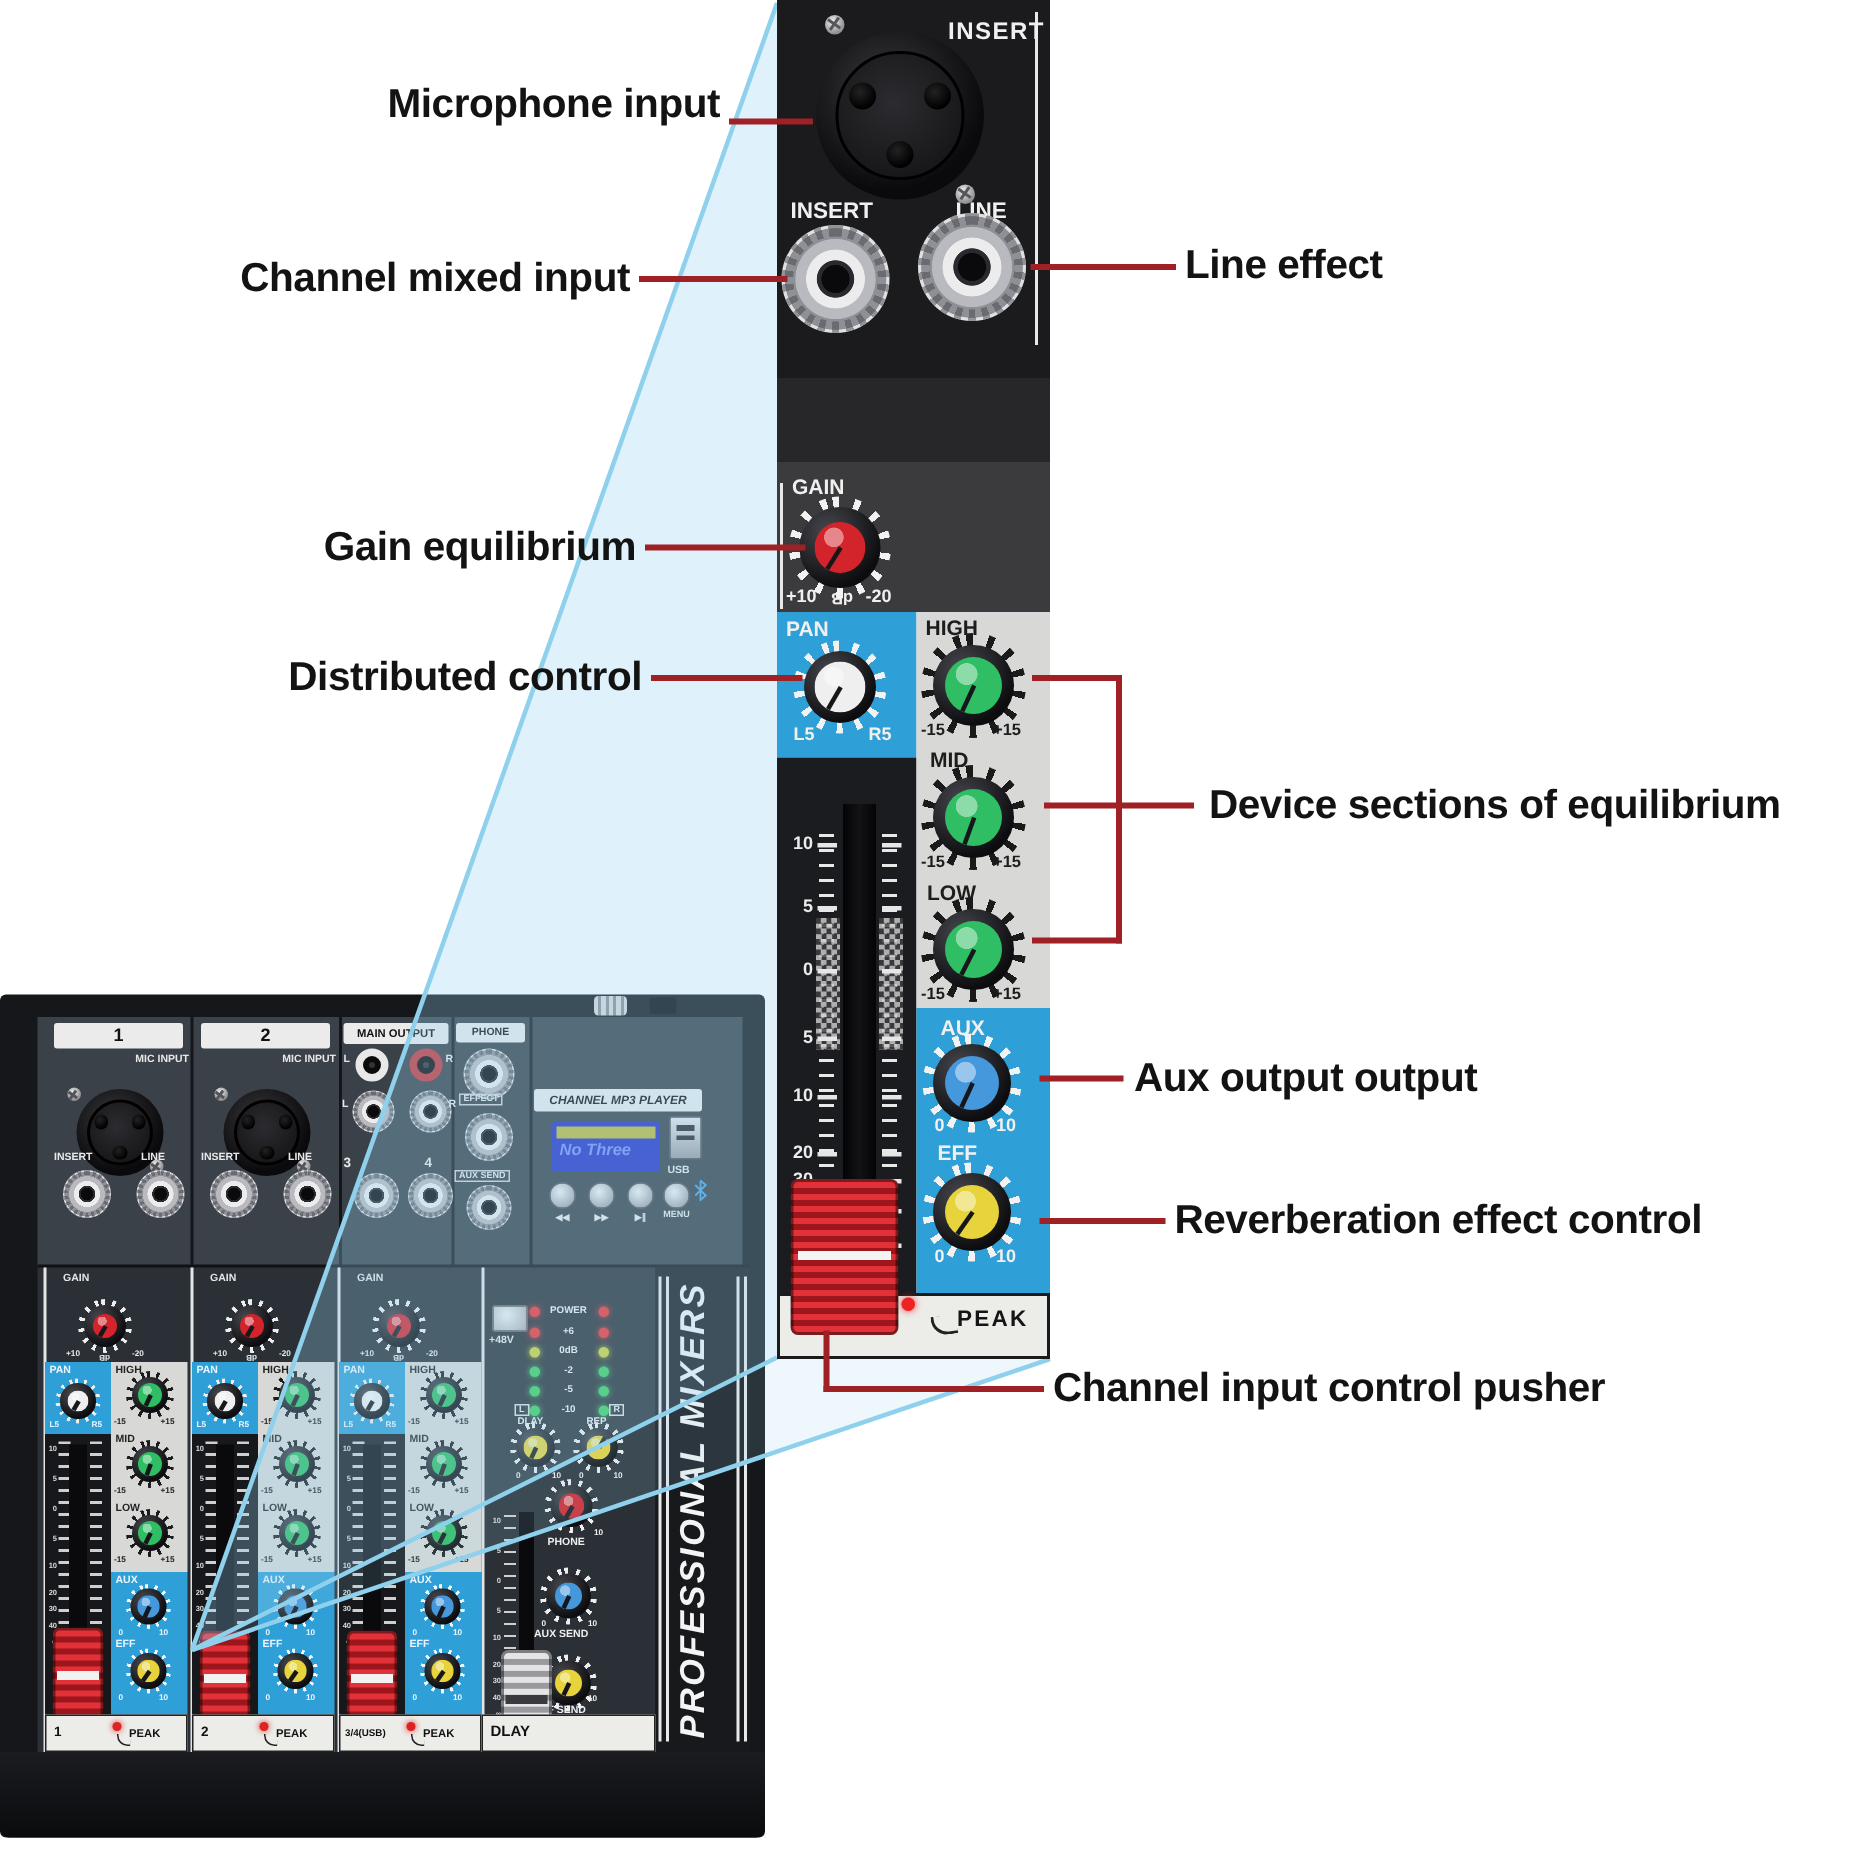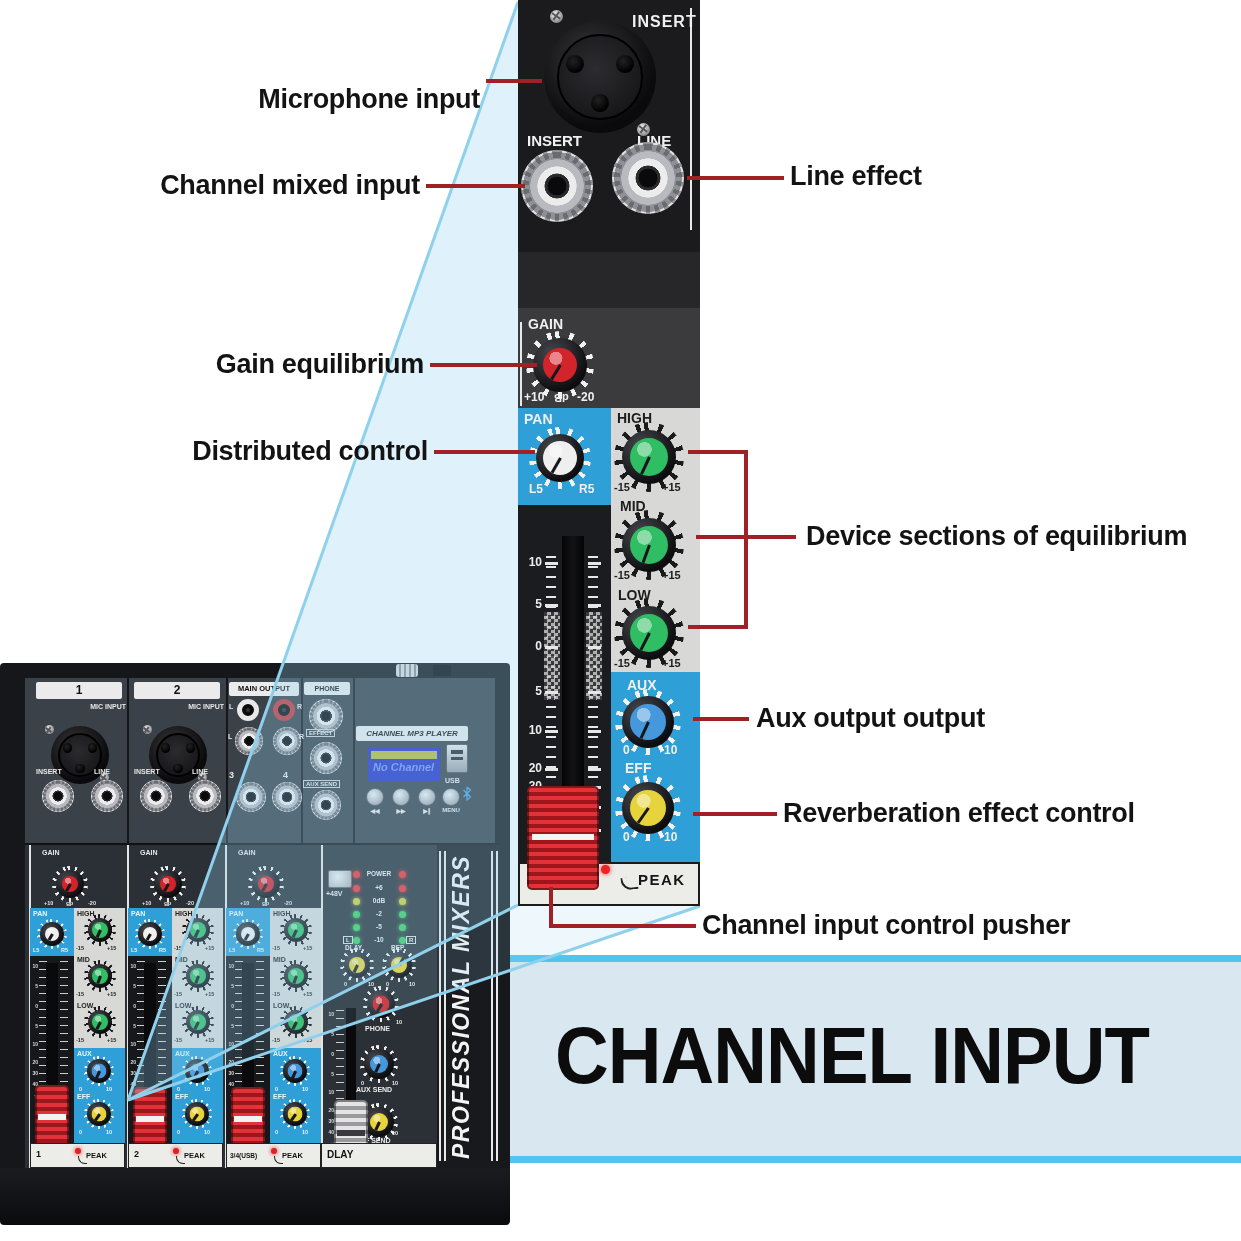--- a/index.html
+++ b/index.html
@@ -19,23 +19,20 @@
   .pw{color:#f0f0f0;}
   .pd{color:#1d1d1d;}
   .flip{display:inline-block;transform:rotate(180deg);}
   .callouts{z-index:5;}
 </style>
 </head>
 <body>
 
 <div id="page">
 
-  <div id="banner">
-    <div class="bt">CHANNEL INPUT</div>
-  </div>
 
   <div id="mixer">
       <div style="position: absolute; left: 0px; top: 0px; width: 510px; height: 562px; background: rgb(21, 23, 26); border-radius: 4px;"></div>
       <div style="position: absolute; left: 396px; top: 1px; width: 22px; height: 13px; background: repeating-linear-gradient(90deg, rgb(216, 216, 218) 0px, rgb(216, 216, 218) 3px, rgb(143, 143, 147) 3px, rgb(143, 143, 147) 5px); border-radius: 3px;"></div>
       <div style="position: absolute; left: 433px; top: 2px; width: 18px; height: 11px; background: rgb(10, 10, 12); border-radius: 2px;"></div>
       <div style="position: absolute; left: 25px; top: 15px; width: 470px; height: 167px; background: rgb(58, 65, 72);">
         <div style="position: absolute; left: 102px; top: 0px; width: 2px; height: 167px; background: rgb(21, 22, 26);"></div>
         <div style="position: absolute; left: 201px; top: 0px; width: 2px; height: 167px; background: rgb(21, 22, 26);"></div>
         <div style="position: absolute; left: 276px; top: 0px; width: 2px; height: 167px; background: rgb(21, 22, 26);"></div>
         <div style="position: absolute; left: 328px; top: 0px; width: 2px; height: 167px; background: rgb(21, 22, 26);"></div>
@@ -120,21 +117,21 @@
         <div style="position: absolute; left: 285px; top: 64px; width: 32px; height: 32px; border-radius: 50%; background: radial-gradient(circle, rgb(10, 10, 12) 0px, rgb(10, 10, 12) 18%, rgb(42, 42, 46) 19%, rgb(42, 42, 46) 24%, rgb(236, 236, 236) 25%, rgb(236, 236, 236) 38%, rgb(185, 186, 191) 39%, rgb(185, 186, 191) 52%, rgb(142, 144, 149) 53%, rgb(142, 144, 149) 66%, rgb(223, 224, 226) 67%, rgb(223, 224, 226) 84%, rgb(150, 151, 155) 85%);">
           <div style="position: absolute; inset: 0px; border-radius: 50%; background: repeating-conic-gradient(rgba(70, 70, 76, 0.5) 0deg, rgba(70, 70, 76, 0.5) 8deg, rgba(0, 0, 0, 0) 8deg, rgba(0, 0, 0, 0) 16deg); mask: radial-gradient(circle, transparent 0px, transparent 55%, rgb(0, 0, 0) 56%);"></div>
         </div>
         <div style="position: absolute; left: 278px; top: 102px; font-size: 6px; font-weight: bold; color: rgb(232, 232, 232); white-space: nowrap; border: 1px solid rgb(207, 207, 207); padding: 0px 2px;">AUX SEND</div>
         <div style="position: absolute; left: 286px; top: 112px; width: 30px; height: 30px; border-radius: 50%; background: radial-gradient(circle, rgb(10, 10, 12) 0px, rgb(10, 10, 12) 18%, rgb(42, 42, 46) 19%, rgb(42, 42, 46) 24%, rgb(236, 236, 236) 25%, rgb(236, 236, 236) 38%, rgb(185, 186, 191) 39%, rgb(185, 186, 191) 52%, rgb(142, 144, 149) 53%, rgb(142, 144, 149) 66%, rgb(223, 224, 226) 67%, rgb(223, 224, 226) 84%, rgb(150, 151, 155) 85%);">
           <div style="position: absolute; inset: 0px; border-radius: 50%; background: repeating-conic-gradient(rgba(70, 70, 76, 0.5) 0deg, rgba(70, 70, 76, 0.5) 8deg, rgba(0, 0, 0, 0) 8deg, rgba(0, 0, 0, 0) 16deg); mask: radial-gradient(circle, transparent 0px, transparent 55%, rgb(0, 0, 0) 56%);"></div>
         </div>
         <div style="position: absolute; left: 331px; top: 48px; width: 112px; height: 15px; background: rgb(235, 235, 235); border-radius: 2px; text-align: center; font-weight: bold; font-style: italic; font-size: 8px; color: rgb(17, 17, 17); line-height: 15px;">CHANNEL MP3 PLAYER</div>
         <div style="position: absolute; left: 343px; top: 70px; width: 72px; height: 33px; background: rgb(36, 51, 200); border-radius: 2px;">
           <div style="position: absolute; left: 3px; top: 3px; width: 66px; height: 8px; background: rgb(189, 185, 60);"></div>
-          <div style="position: absolute; left: 5px; top: 13px; font-size: 11px; font-weight: bold; color: rgb(123, 142, 245); white-space: nowrap; font-style: italic;">No Channel</div>
+          <div style="position: absolute; left: 5px; top: 13px; font-size: 11px; font-weight: bold; color: rgb(123, 142, 245); white-space: nowrap; font-style: italic;">No Three</div>
         </div>
         <div style="position: absolute; left: 421px; top: 66px; width: 20px; height: 27px; background: linear-gradient(rgb(232, 232, 234), rgb(156, 156, 160)); border-radius: 2px; border: 1px solid rgb(85, 85, 90);">
           <div style="position: absolute; left: 20%; top: 20%; width: 60%; height: 12%; background: rgb(42, 42, 46);"></div>
           <div style="position: absolute; left: 20%; top: 45%; width: 60%; height: 12%; background: rgb(42, 42, 46);"></div>
         </div>
         <div style="position: absolute; left: 420px; top: 99px; font-size: 7px; font-weight: bold; color: rgb(232, 232, 232); white-space: nowrap;">USB</div>
         <div style="position: absolute; left: 341px; top: 110px; width: 16px; height: 16px; border-radius: 50%; background: radial-gradient(circle at 40% 35%, rgb(244, 244, 244), rgb(171, 171, 175) 70%); border: 1px solid rgb(85, 85, 90);"></div>
         <div style="position: absolute; left: 339px; top: 129px; font-size: 6px; font-weight: bold; color: rgb(232, 232, 232); white-space: nowrap; width: 22px; text-align: center;">◀◀</div>
         <div style="position: absolute; left: 367px; top: 110px; width: 16px; height: 16px; border-radius: 50%; background: radial-gradient(circle at 40% 35%, rgb(244, 244, 244), rgb(171, 171, 175) 70%); border: 1px solid rgb(85, 85, 90);"></div>
         <div style="position: absolute; left: 365px; top: 129px; font-size: 6px; font-weight: bold; color: rgb(232, 232, 232); white-space: nowrap; width: 22px; text-align: center;">▶▶</div>
@@ -675,21 +672,21 @@
     <div class="rl" style="left:687px;top:176px;width:97px;height:4px;z-index:5;"></div>
     <div class="rl" style="left:744px;top:450px;width:4px;height:179px;z-index:5;"></div>
     <div class="rl" style="left:688px;top:450px;width:60px;height:4px;z-index:5;"></div>
     <div class="rl" style="left:696px;top:535px;width:100px;height:4px;z-index:5;"></div>
     <div class="rl" style="left:688px;top:625px;width:60px;height:4px;z-index:5;"></div>
     <div class="rl" style="left:693px;top:717px;width:56px;height:4px;z-index:5;"></div>
     <div class="rl" style="left:693px;top:812px;width:84px;height:4px;z-index:5;"></div>
     <div class="rl" style="left:549px;top:887px;width:4px;height:41px;z-index:5;"></div>
     <div class="rl" style="left:549px;top:924px;width:147px;height:4px;z-index:5;"></div>
 
-    <div class="lbl" style="right:761px;top:84px;z-index:5;">Microphone input</div>
+    <div class="lbl" style="right:761px;top:54px;z-index:5;">Microphone input</div>
     <div class="lbl" style="right:821px;top:170px;z-index:5;">Channel mixed input</div>
     <div class="lbl" style="right:817px;top:349px;z-index:5;">Gain equilibrium</div>
     <div class="lbl" style="right:813px;top:436px;z-index:5;">Distributed control</div>
     <div class="lbl" style="left:790px;top:161px;z-index:5;">Line effect</div>
     <div class="lbl" style="left:806px;top:521px;z-index:5;">Device sections of equilibrium</div>
     <div class="lbl" style="left:756px;top:703px;z-index:5;">Aux output output</div>
     <div class="lbl" style="left:783px;top:798px;z-index:5;">Reverberation effect control</div>
     <div class="lbl" style="left:702px;top:910px;z-index:5;">Channel input control pusher</div>
   </div>
 </div>

